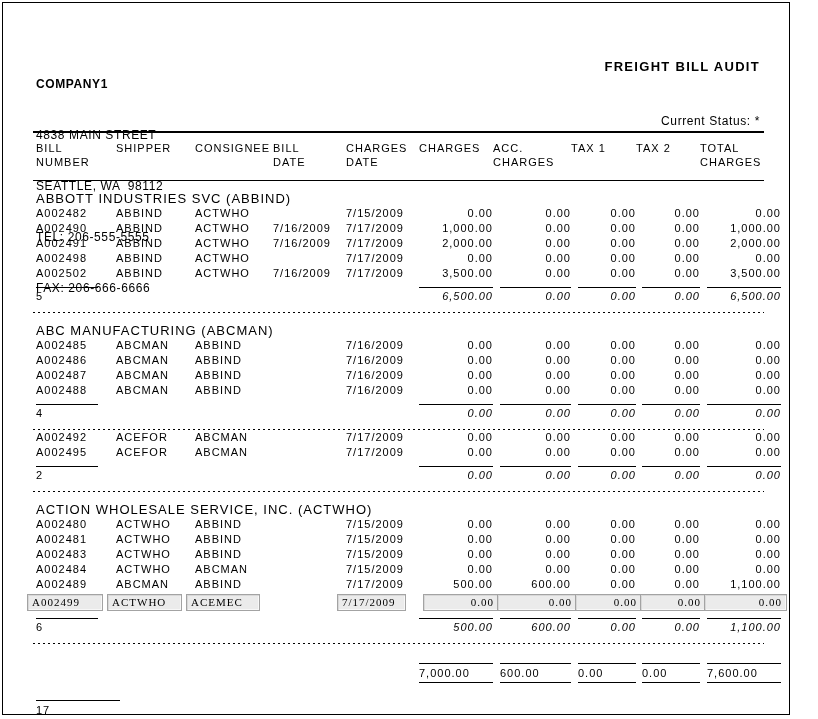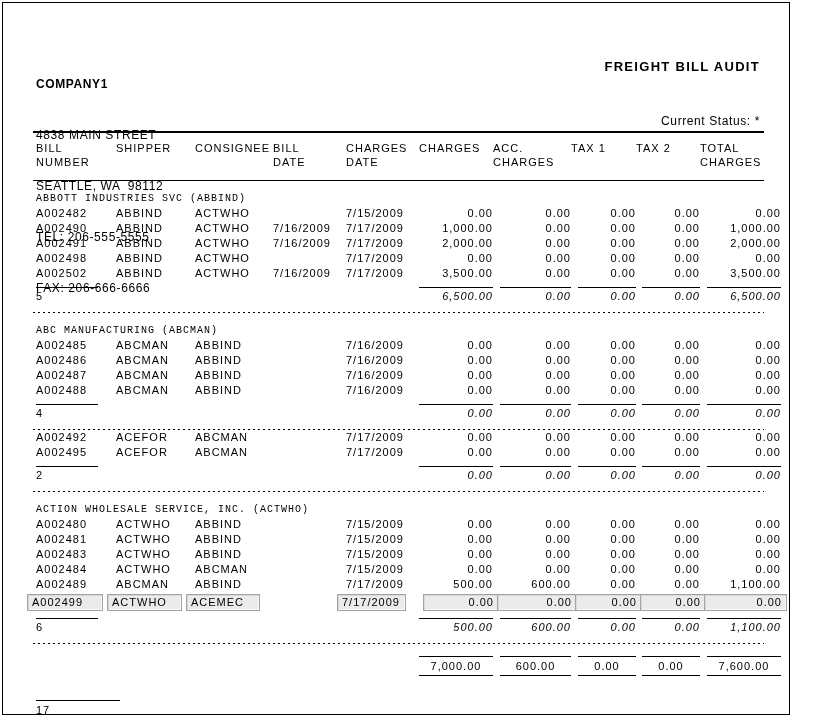--- a/index.html
+++ b/index.html
@@ -20,43 +20,43 @@
     letter-spacing:0.6px;white-space:pre;}
   .co-name{font-weight:bold;}
   .rule{height:0;border-top:2px solid #000;}
   .rule-top{margin-top:128px;}
   .rule-head{margin-top:11px;border-top:1.5px solid #000;}
   .grid{display:grid;grid-template-columns:80px 79px 78px 73px 73px 74px 78px 65px 64px 81px;
     width:745px;margin-left:3px;}
   .colhead{padding-top:8px;}
   .hcell{font-size:11px;letter-spacing:1px;line-height:14px;height:28px;white-space:nowrap;}
   .hcell.r{}
-  .group-title{margin:10px 0 0 3px;font-size:10px;letter-spacing:1px;height:15px;line-height:15px;white-space:nowrap;font-family:Liberation Mono, monospace;}
+  .group-title{margin:10px 0 0 3px;font-size:13px;letter-spacing:1px;height:15px;line-height:15px;white-space:nowrap;}
   .cell{height:15px;line-height:15px;font-size:11px;letter-spacing:1px;white-space:nowrap;overflow:visible;}
   .cell.r{text-align:right;}
-  .boxed-row .cell{height:20px;display:flex;align-items:center;}
+  .boxed-row .cell{height:20px;display:flex;align-items:center;font-family:Liberation Serif, serif;}
   .box{box-sizing:border-box;height:17px;line-height:14px;padding:0 4px;
     background:#ebebeb;border:1px solid #a3a3a3;
     box-shadow:inset 1px 1px 0 #d8d8d8, inset -1px -1px 0 #f8f8f8;
     font-size:11px;letter-spacing:1px;}
   .boxtxt{flex:1;margin:0 13px 0 -9px;}
   .boxnum{flex:1;margin:0 -6px 0 4px;text-align:right;}
   .subtotal{margin-top:6px;}
   .sub{border-top:1px solid #000;padding-top:2px;font-size:11px;letter-spacing:1px;
     line-height:13px;height:13px;white-space:nowrap;}
   .subcount{width:62px;}
   .subnum{margin-left:auto;text-align:right;font-style:italic;}
   .u-charges{width:74px;}.u-acc{width:71px;}.u-tax1{width:58px;}.u-tax2{width:58px;}.u-total{width:74px;}
   .dashsep{margin-top:10px;height:1px;
     background:repeating-linear-gradient(90deg,#000 0 2px,transparent 2px 5px);}
   .grand{margin-top:12px;}
   .gt{border-top:1px solid #000;border-bottom:1px solid #000;padding:3px 0;
     font-size:11px;letter-spacing:1px;line-height:12px;white-space:nowrap;}
   .gtcount{width:84px;margin-top:44px;}
-  .gtnum{margin-left:auto;text-align:center;}
+  .gtnum{margin-left:auto;text-align:left;margin-top:7px;}
 </style>
 </head>
 <body>
 
 <div class="sheet">
 
   <div class="hdr-right">
     <div class="rpt-title">FREIGHT BILL AUDIT</div>
     <div>Current Status: *</div>
   </div>

